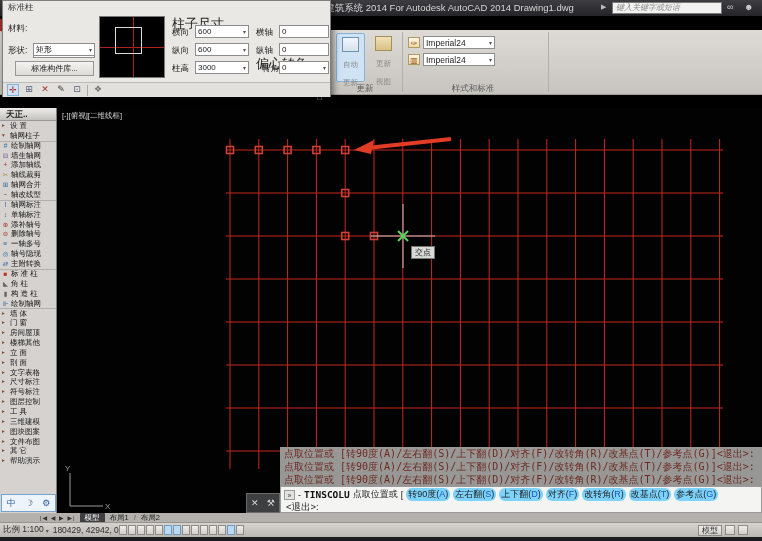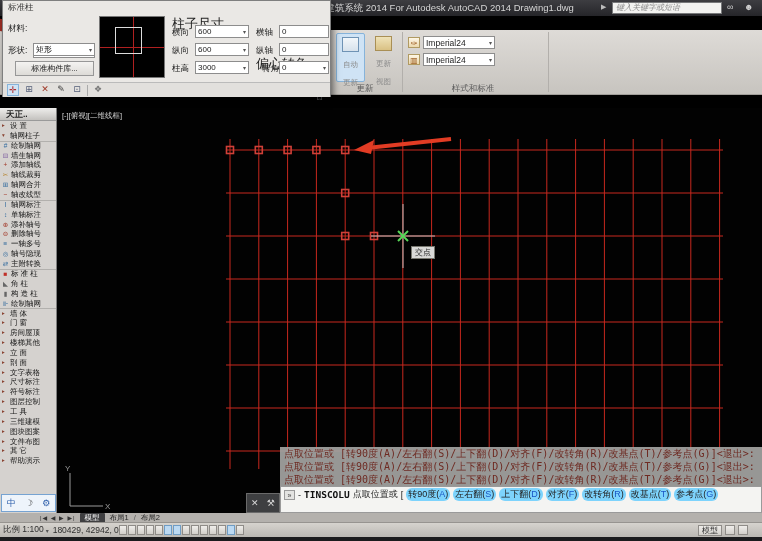--- a/index.html
+++ b/index.html
@@ -412,20 +412,21 @@
       <span id="cmd-chips" style="display:flex;gap:3px;">
           <span class="chip">转90度(<b>A</b>)</span>
           <span class="chip">左右翻(<b>S</b>)</span>
           <span class="chip">上下翻(<b>D</b>)</span>
           <span class="chip">对齐(<b>F</b>)</span>
           <span class="chip">改转角(<b>R</b>)</span>
           <span class="chip">改基点(<b>T</b>)</span>
           <span class="chip">参考点(<b>G</b>)</span>
         </span>
     </div>
+    <div class="cmd-l2">&lt;退出&gt;:</div>
   </div>
 
   <div class="laytabs">
     <span class="nav">|◀ ◀ ▶ ▶|</span>
     <span id="laytab-list" style="display:flex;align-items:center;">
         <span class="laytab active">模型</span>
         <span class="laytab">布局1</span>
         <span class="laysep">/</span>
         <span class="laytab">布局2</span>
       </span>

